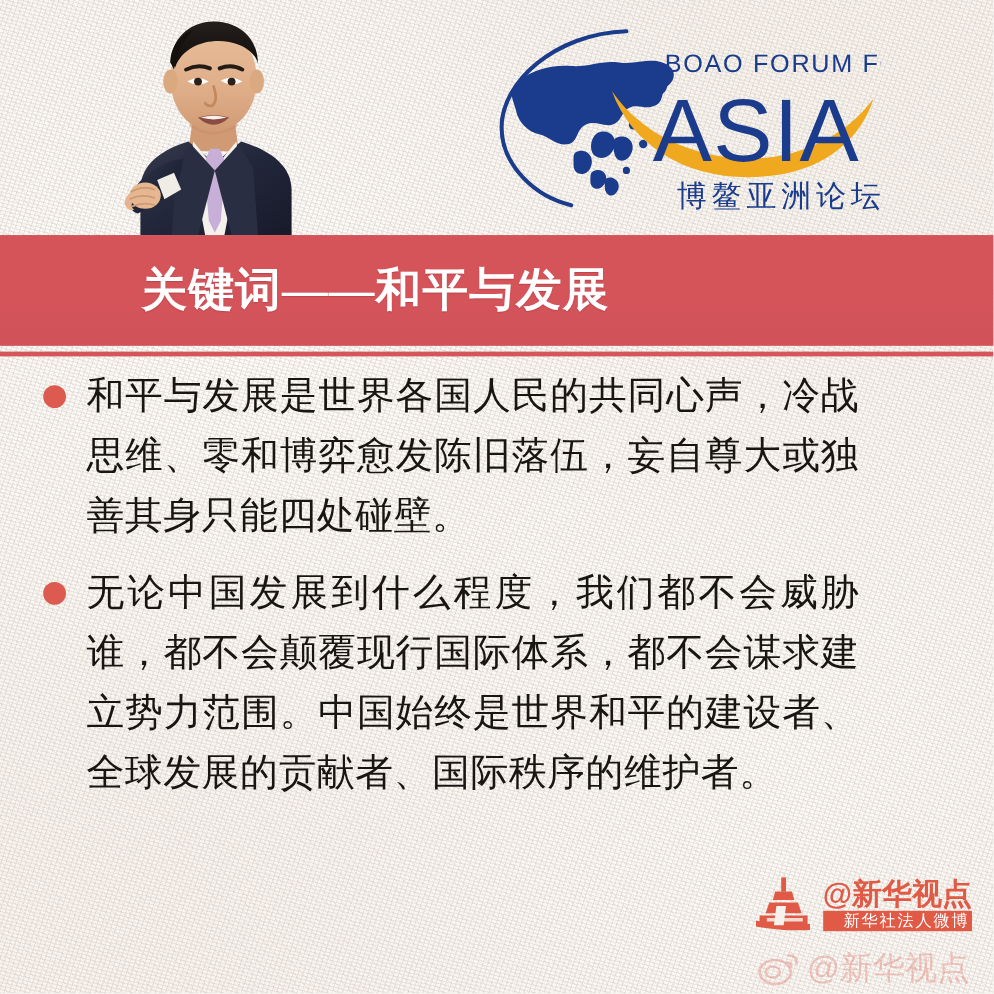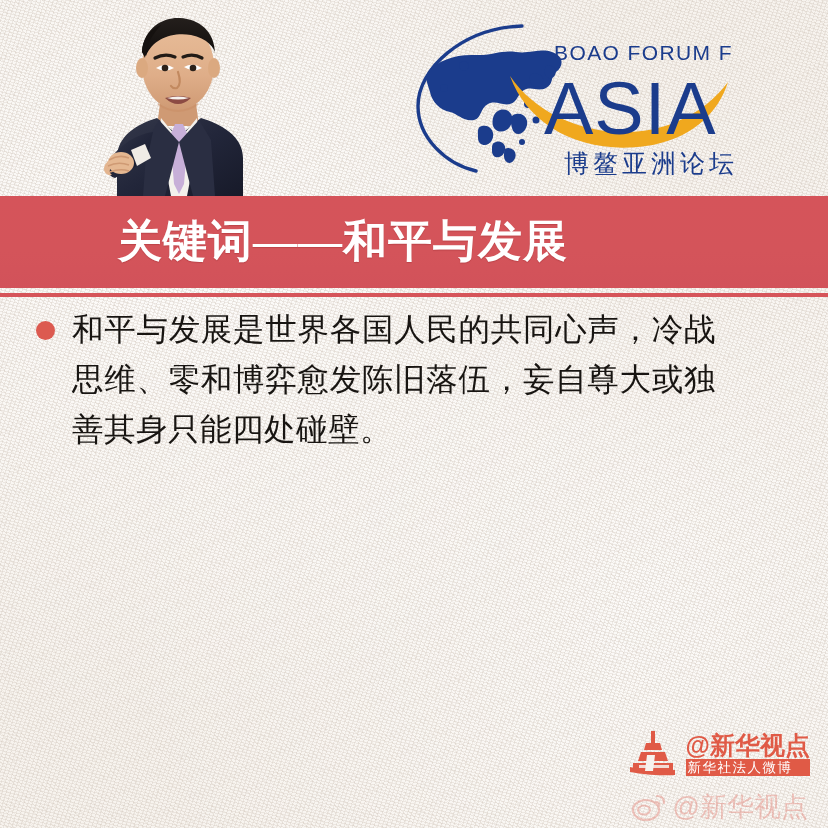--- a/index.html
+++ b/index.html
@@ -90,21 +90,21 @@
     background-image: linear-gradient(180deg, #d5545a 0%, #d4545a 60%, #d2525a 100%);
     z-index: 3;
     display: flex;
     align-items: center;
   }
   .banner-title {
     margin-left: 118px;
     color: #ffffff;
     font-family: "Liberation Serif", "DejaVu Serif", serif;
     font-weight: 700;
-    font-size: 44px;
+    font-size: 38px;
     letter-spacing: 1px;
     line-height: 1;
     white-space: nowrap;
     text-shadow: 0 1px 1px rgba(120,20,25,0.25);
   }
   .banner-rule {
     position: absolute;
     left: 0;
     top: 293px;
     width: 828px;
@@ -176,21 +176,21 @@
     letter-spacing: 0px;
     white-space: nowrap;
   }
   .xinhua-sub {
     color: #ffffff;
     background: #e05a46;
     font-family: "Liberation Sans", "DejaVu Sans", sans-serif;
     font-size: 13.5px;
     line-height: 17px;
     letter-spacing: 1.5px;
-    text-align: left;
+    text-align: right;
     white-space: nowrap;
     padding: 0 2px;
     margin-top: 1px;
   }
 
   .weibo-watermark {
     position: absolute;
     right: 20px;
     bottom: 6px;
     display: flex;
@@ -328,20 +328,24 @@
   <div class="banner-rule"></div>
 
   <div class="content">
 
     <div class="bullet-row">
       <span class="bullet-dot"></span>
       <div class="bullet-text">和平与发展是世界各国人民的共同心声，冷战思维、零和博弈愈发陈旧落伍，妄自尊大或独善其身只能四处碰壁。</div>
     </div>
 
 
+    <div class="bullet-row">
+      <span class="bullet-dot"></span>
+      <div class="bullet-text">无论中国发展到什么程度，我们都不会威胁谁，都不会颠覆现行国际体系，都不会谋求建立势力范围。中国始终是世界和平的建设者、全球发展的贡献者、国际秩序的维护者。</div>
+    </div>
 
   </div>
 
   <div class="xinhua-badge">
     <div class="xinhua-mark">
       <svg width="54" height="46" viewBox="0 0 54 46" xmlns="http://www.w3.org/2000/svg">
         <g fill="#e05a46">
           <rect x="24" y="0" width="4" height="12"></rect>
           <path d="M19,12 L33,12 L35,19 L17,19 Z"></path>
           <path d="M14,21 L38,21 L41,30 L11,30 Z"></path>

